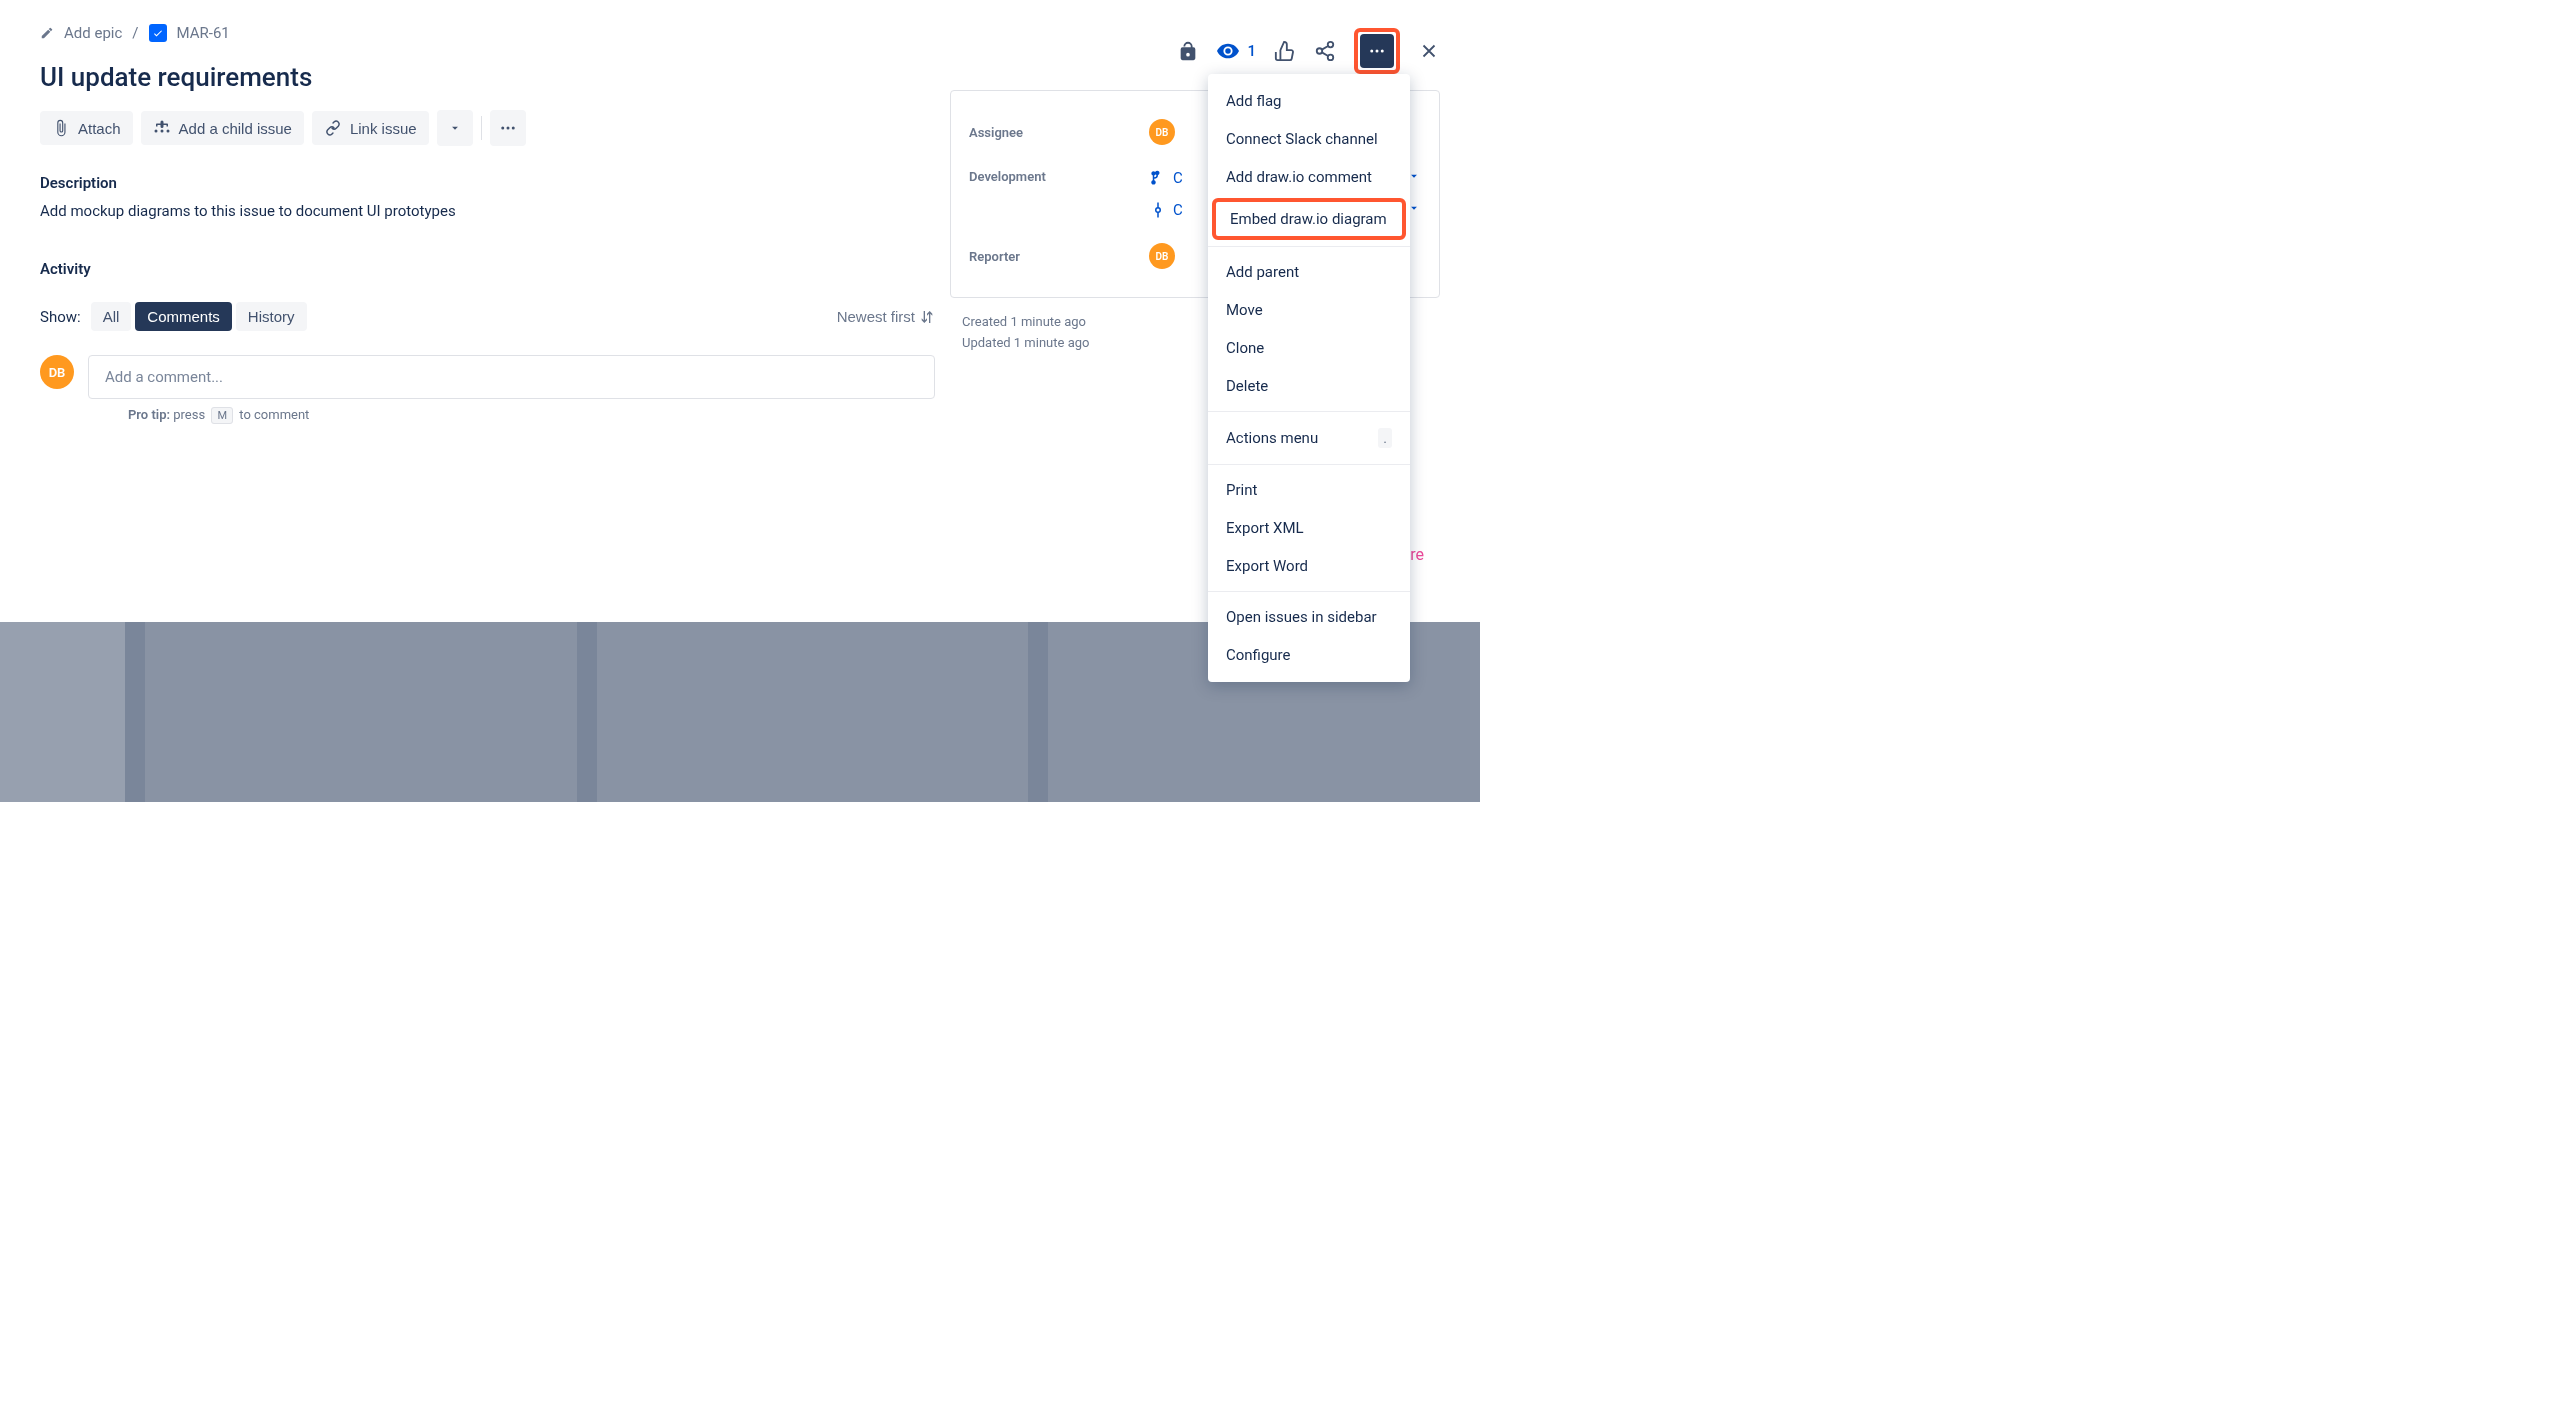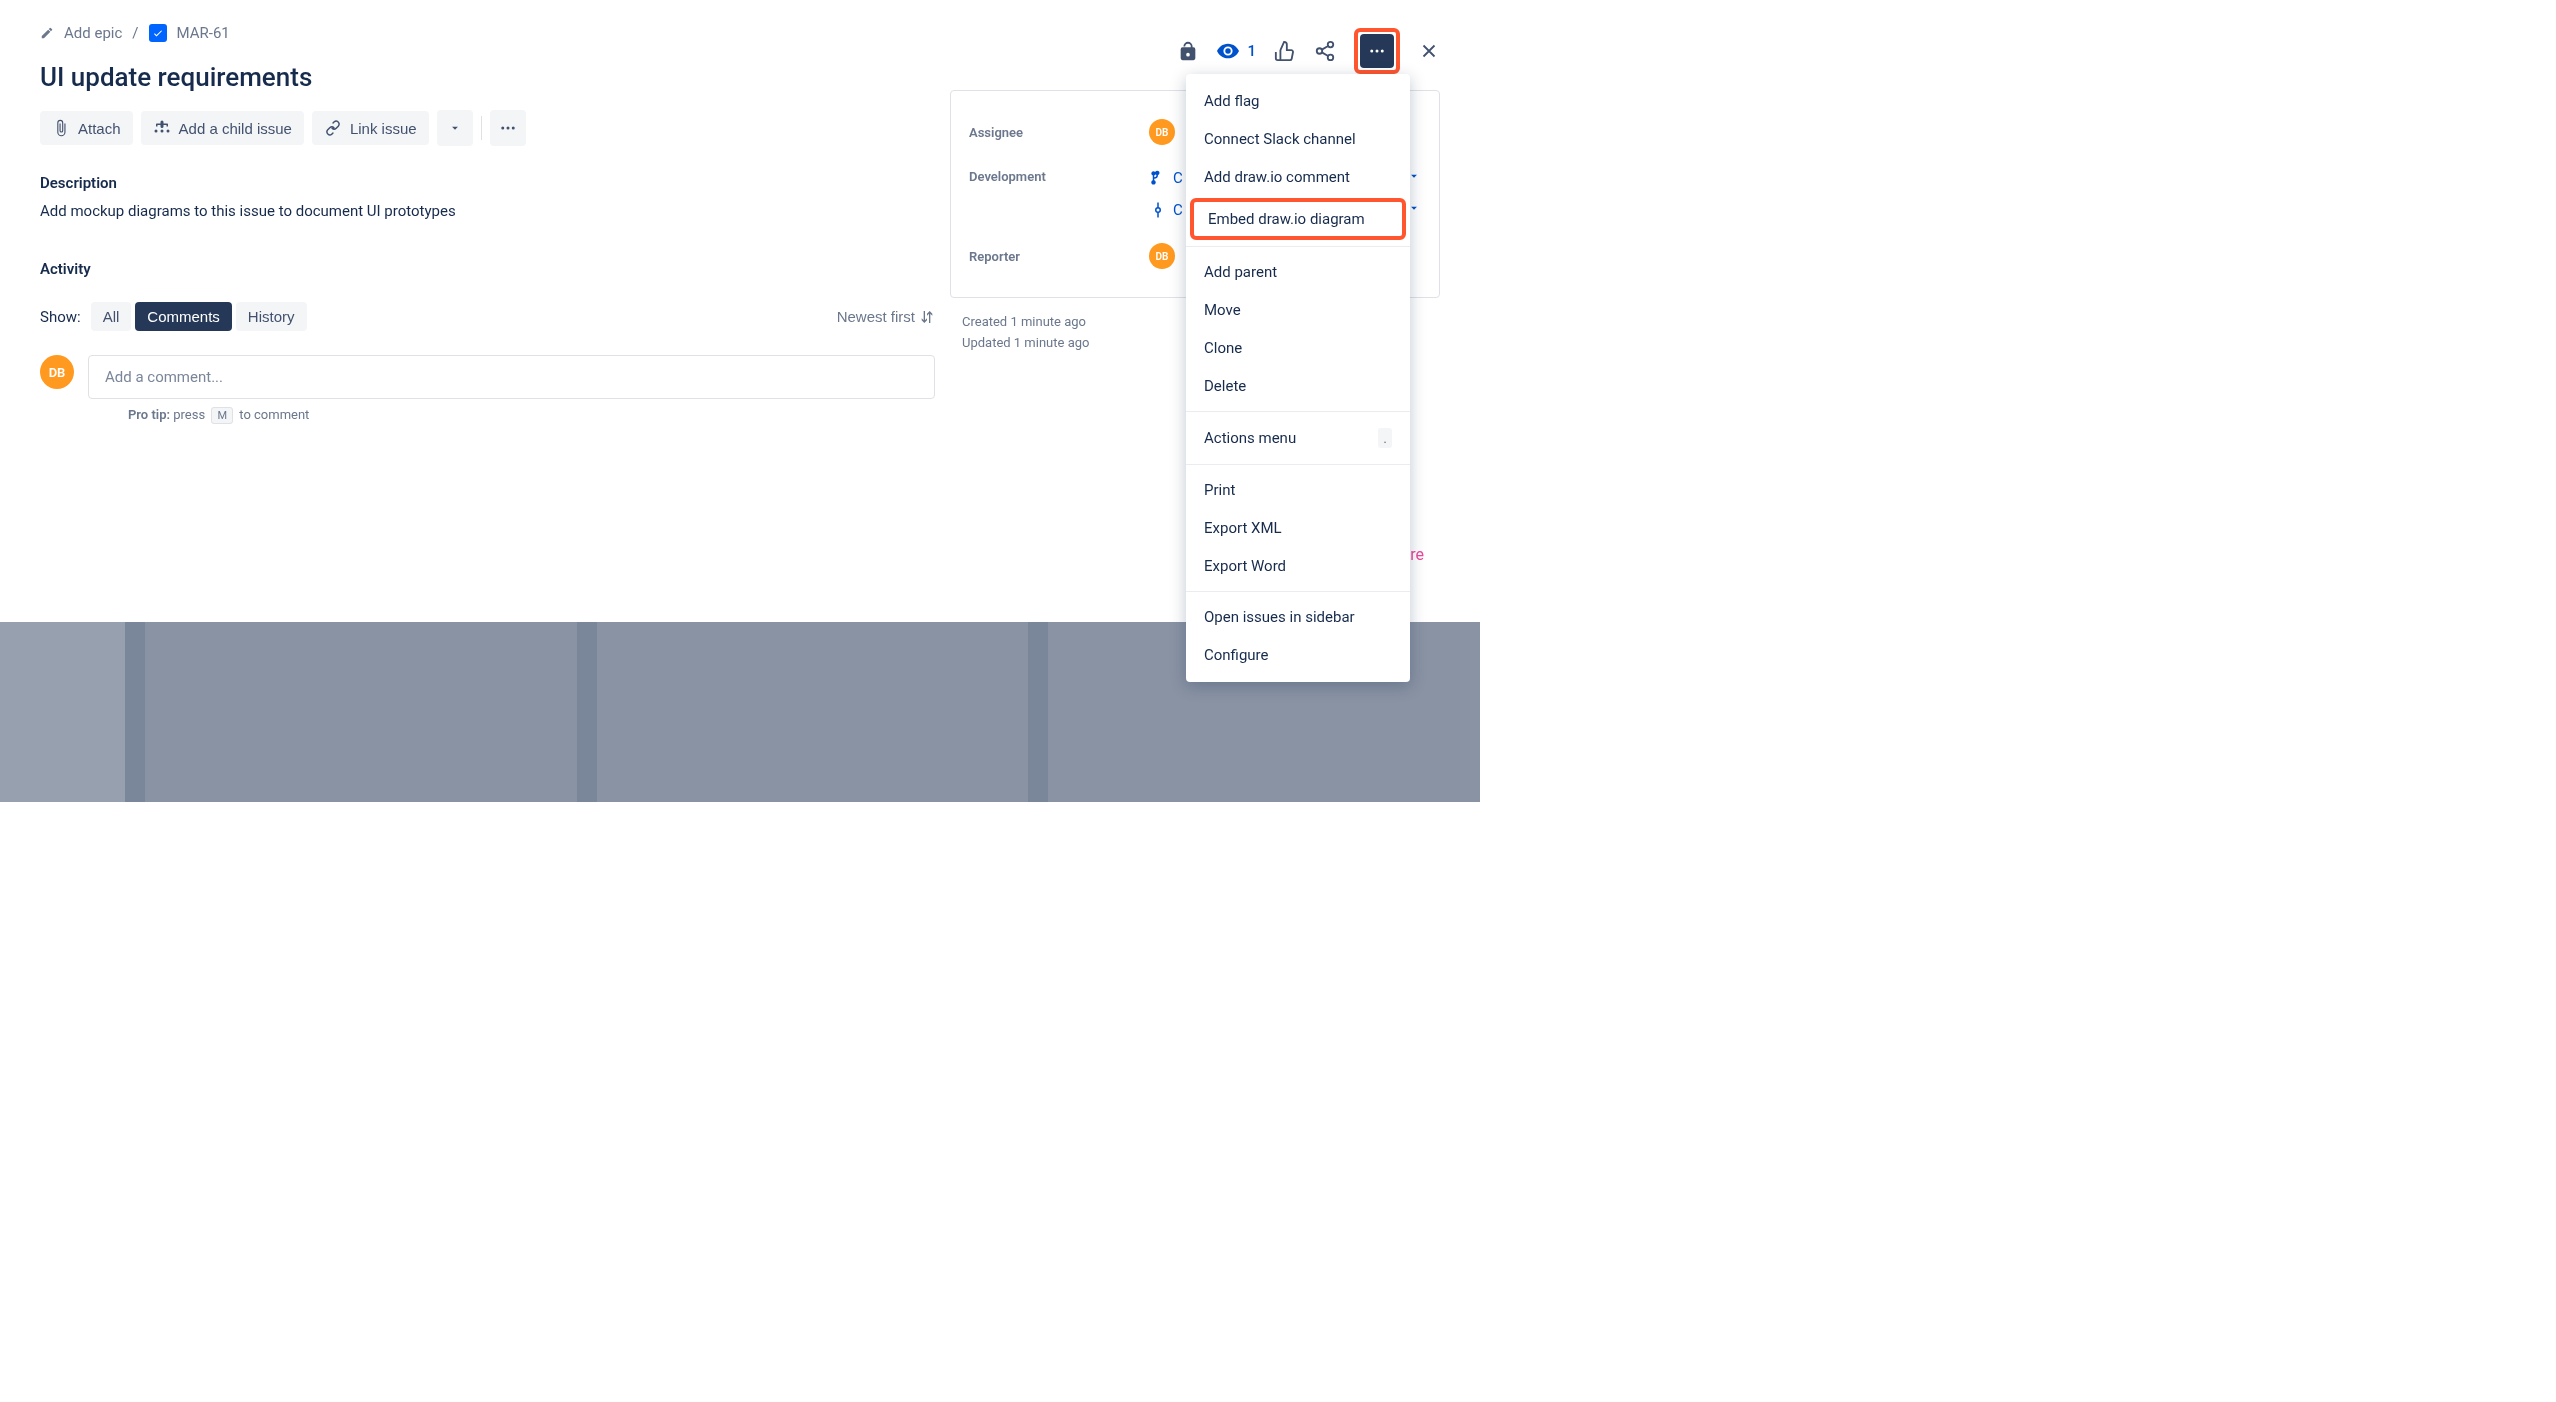--- a/index.html
+++ b/index.html
@@ -303,21 +303,21 @@
       top: 545px;
       font-size: 16px;
       color: #ec4899;
     }
 
     
     .dropdown-menu {
       position: absolute;
       top: 74px;
       right: 70px;
-      width: 224px;
+      width: 202px;
       background: #fff;
       border-radius: 4px;
       box-shadow: 0 4px 16px rgba(9,30,66,0.25);
       z-index: 100;
       padding: 8px 0;
     }
     .menu-item {
       padding: 10px 18px;
       font-size: 15px;
       color: #172B4D;

